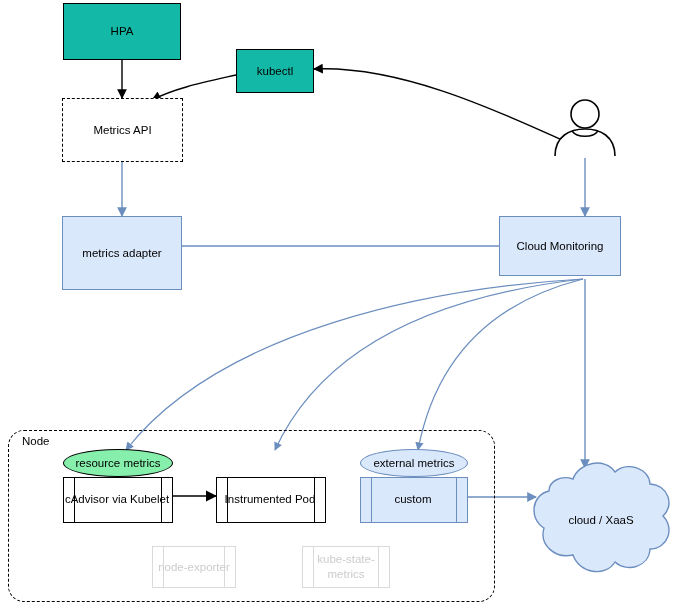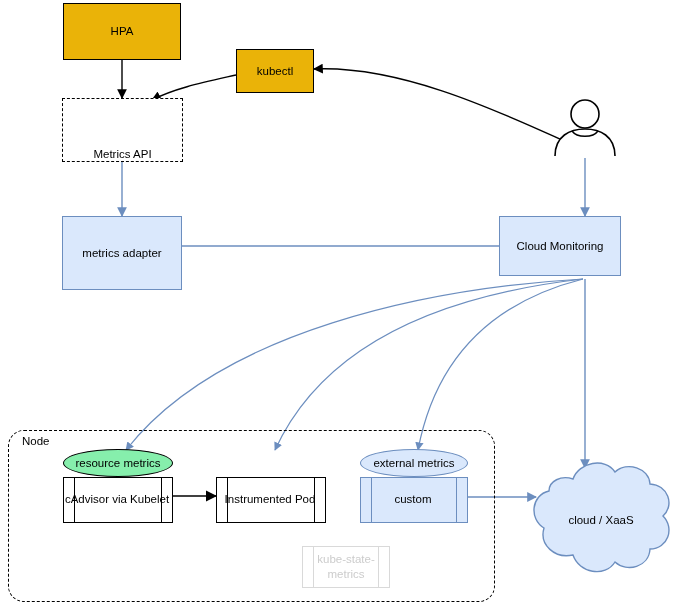--- a/index.html
+++ b/index.html
@@ -32,28 +32,27 @@
     display: flex;
     align-items: center;
     justify-content: center;
     text-align: center;
     font-size: 11.5px;
     color: #000000;
     line-height: 1.25;
   }
   
   .box-plain {
-    background: #eab308;
+    background: #14b8a6;
     border: 1px solid #000000;
   }
   
   .box-dashed {
     background: #ffffff;
     border: 1px dashed #000000;
-    align-items: flex-end;
   }
   
   .box-blue {
     background: #dae8fc;
     border: 1px solid #6c8ebf;
   }
   
   #node-group {
     position: absolute;
     left: 8px;
@@ -278,20 +277,25 @@
 
   <div class="pod pod-blue" style="left:360px; top:449px; width:108px; height:74px;">
     <div class="pod-body">
       <div class="bar bar-l"></div>
       <div class="bar bar-r"></div>
     </div>
     <div class="pod-label">custom</div>
     <div class="pod-cap">external metrics</div>
   </div>
 
+  <div class="ghost" style="left:152px; top:546px; width:84px; height:42px;">
+    <div class="bar bar-l"></div>
+    <div class="bar bar-r"></div>
+    <div class="ghost-label">node-exporter</div>
+  </div>
 
   <div class="ghost" style="left:302px; top:546px; width:88px; height:42px;">
     <div class="bar bar-l"></div>
     <div class="bar bar-r"></div>
     <div class="ghost-label">kube-state-metrics</div>
   </div>
 
   <svg id="cloud-shape" viewBox="0 0 148 130" width="148" height="130">
     <path d="M 46 24
              C 52 7 78 2 88 17

